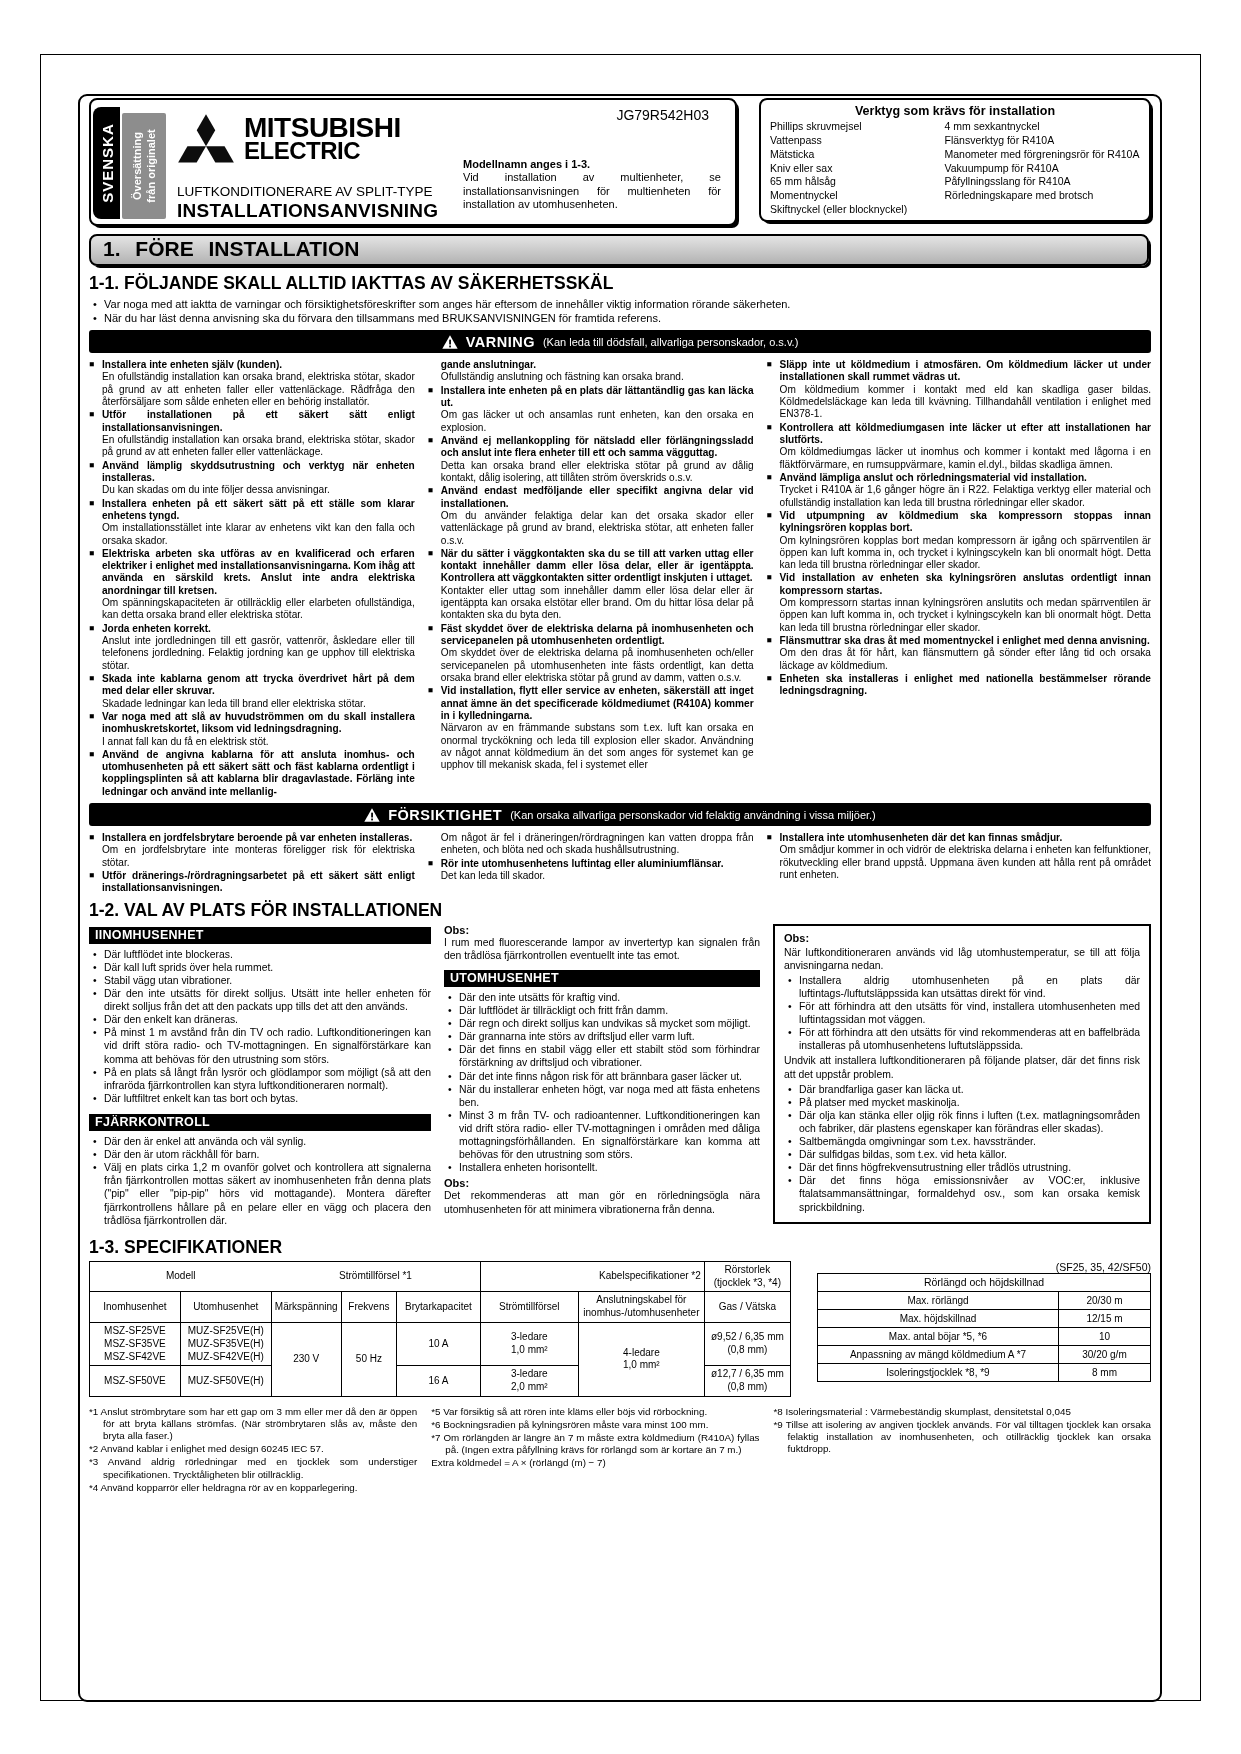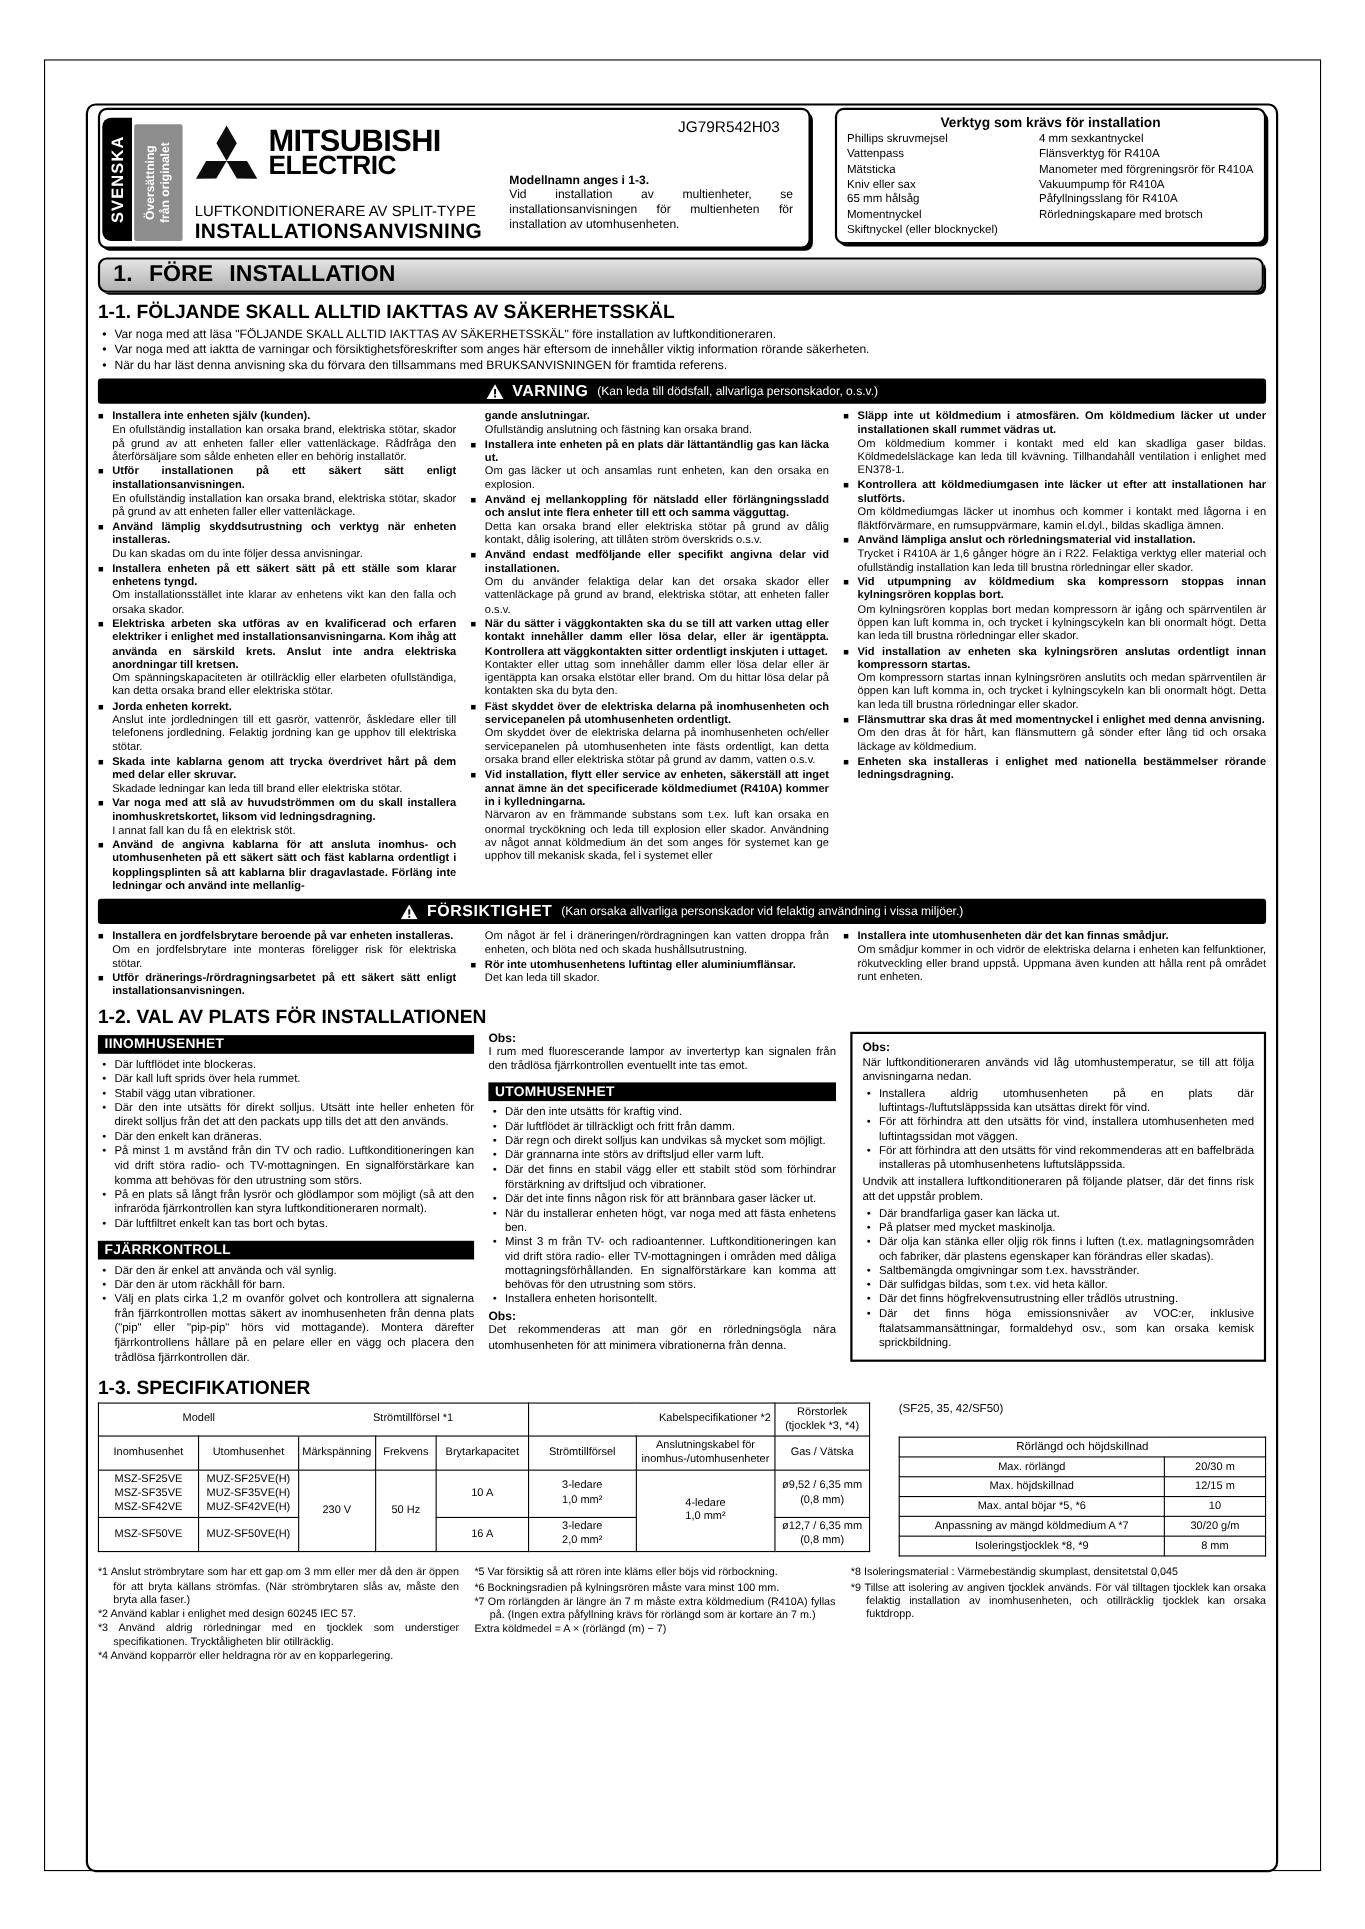--- a/index.html
+++ b/index.html
@@ -64,21 +64,21 @@
 
 .specrow{display:flex;gap:26px;margin-top:3px;align-items:flex-start}
 table{border-collapse:collapse}
 .spec{flex:0 0 702px}
 .spec td,.spec th{border:1px solid #000;font-size:10px;font-weight:normal;text-align:center;vertical-align:middle;padding:2px 3px;line-height:1.28}
 .spec .la{text-align:right;padding-left:6px}
 .nbr{border-right:none!important}
 .nbl{border-left:none!important}
 .pre{white-space:pre-line}
 .pipewrap{flex:1}
-.pipecap{font-size:10.5px;text-align:left;margin-bottom:19px}
+.pipecap{font-size:10.5px;text-align:right;margin-bottom:0}
 .pipe{width:100%}
 .pipe td{border:1px solid #000;font-size:10px;text-align:center;padding:2.5px 4px;line-height:1.2}
 .pipe .hdr{font-size:10.5px}
 .pipe td.pv{width:92px}
 
 .fns{display:flex;gap:14px;margin-top:9px;font-size:9.8px;line-height:1.24}
 .fns ul{list-style:none;flex:1}
 .fns ul:last-child{flex:1.15}
 .fns li{padding-left:14px;text-indent:-14px;margin-bottom:1px;text-align:justify}
 .s11b{font-size:11px;line-height:1.28;margin-bottom:5px}
@@ -148,21 +148,20 @@
     </div>
   </div>
 
   <div class="sec1bar">
     <span>1. FÖRE INSTALLATION</span>
   </div>
 
   <div class="h2">1-1. FÖLJANDE SKALL ALLTID IAKTTAS AV SÄKERHETSSKÄL</div>
   <ul class="dl s11b">
 
-  <li>Var noga med att läsa "FÖLJANDE SKALL ALLTID IAKTTAS AV SÄKERHETSSKÄL" före installation av luftkonditioneraren.</li>
       <li>Var noga med att iaktta de varningar och försiktighetsföreskrifter som anges här eftersom de innehåller viktig information rörande säkerheten.</li>
       <li>När du har läst denna anvisning ska du förvara den tillsammans med BRUKSANVISNINGEN för framtida referens.</li>
     </ul>
 
   <div class="wbar">
     <svg class="tri" viewBox="0 0 24 21">
       <polygon points="12,0.5 23.5,20.5 0.5,20.5" fill="#fff"></polygon>
       <rect x="10.8" y="7" width="2.6" height="7.2" fill="#000"></rect>
       <rect x="10.8" y="15.8" width="2.6" height="2.8" fill="#000"></rect>
     </svg>

